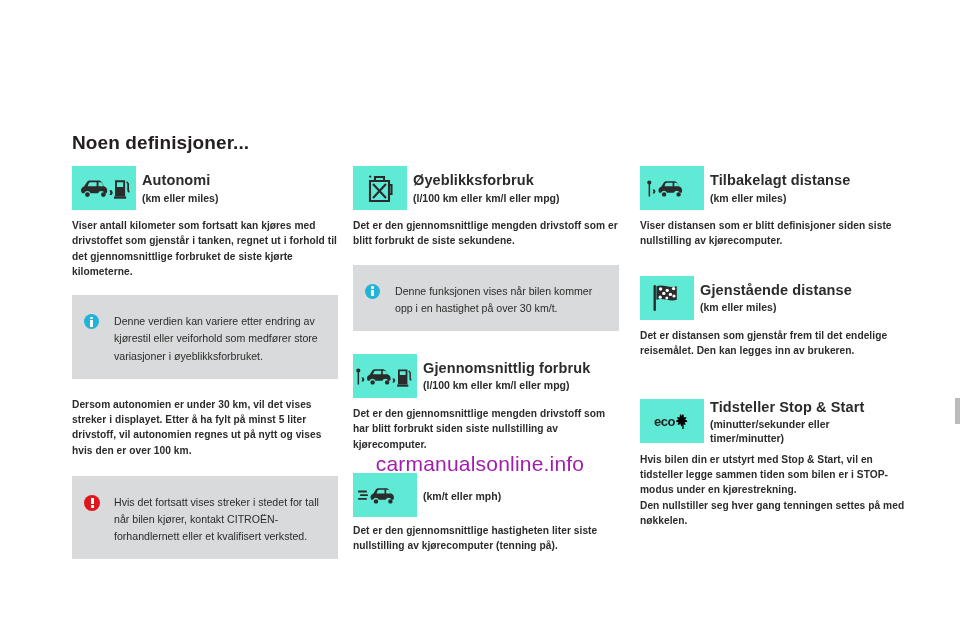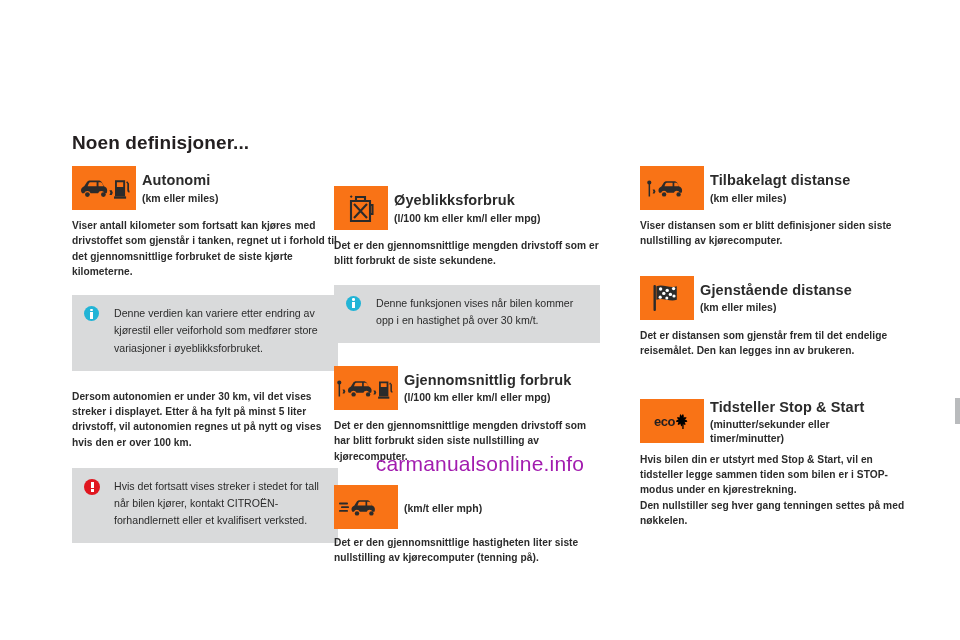--- a/index.html
+++ b/index.html
@@ -21,38 +21,38 @@
     left: 72px; top: 132px;
     font-size: 19px;
     font-weight: bold;
     color: #231f20;
     letter-spacing: .1px;
   }
 
   
   .col { position: absolute; top: 165px; width: 266px; }
   .col-left   { left: 72px;  }
-  .col-mid    { left: 334px; margin-top: 20px; }
+  .col-mid    { left: 353px; }
   .col-right  { left: 640px; }
 
   
   .entry { position: relative; }
   .entry-head {
     display: flex;
     align-items: center;
     min-height: 46px;
   }
   .icon-box {
     width: 64px;
     min-width: 64px;
     height: 44px;
     display: flex;
     align-items: center;
     justify-content: center;
-    background: #f97316;
+    background: #5eead4;
   }
   .icon-box.narrow { width: 54px; min-width: 54px; }
   .icon-box svg { display: block; }
   .head-text { padding-left: 6px; padding-top: 1px; }
   .entry-title {
     font-size: 14.5px;
     font-weight: bold;
     color: #2b2b2b;
     line-height: 1.12;
     letter-spacing: .1px;
@@ -75,21 +75,21 @@
     letter-spacing: .05px;
   }
   .body-text.tight { margin-top: 5px; }
   .body-text p + p { margin-top: 0; }
 
   
   .callout {
     background: #d9dadb;
     display: flex;
     align-items: flex-start;
-    padding: 10px 14px 14px 12px;
+    padding: 18px 14px 14px 12px;
     margin-top: 16px;
   }
   .callout .cal-icon {
     width: 22px; min-width: 22px;
     padding-top: 1px;
   }
   .callout .cal-text {
     font-size: 10.6px;
     color: #2b2b2b;
     font-weight: normal;

